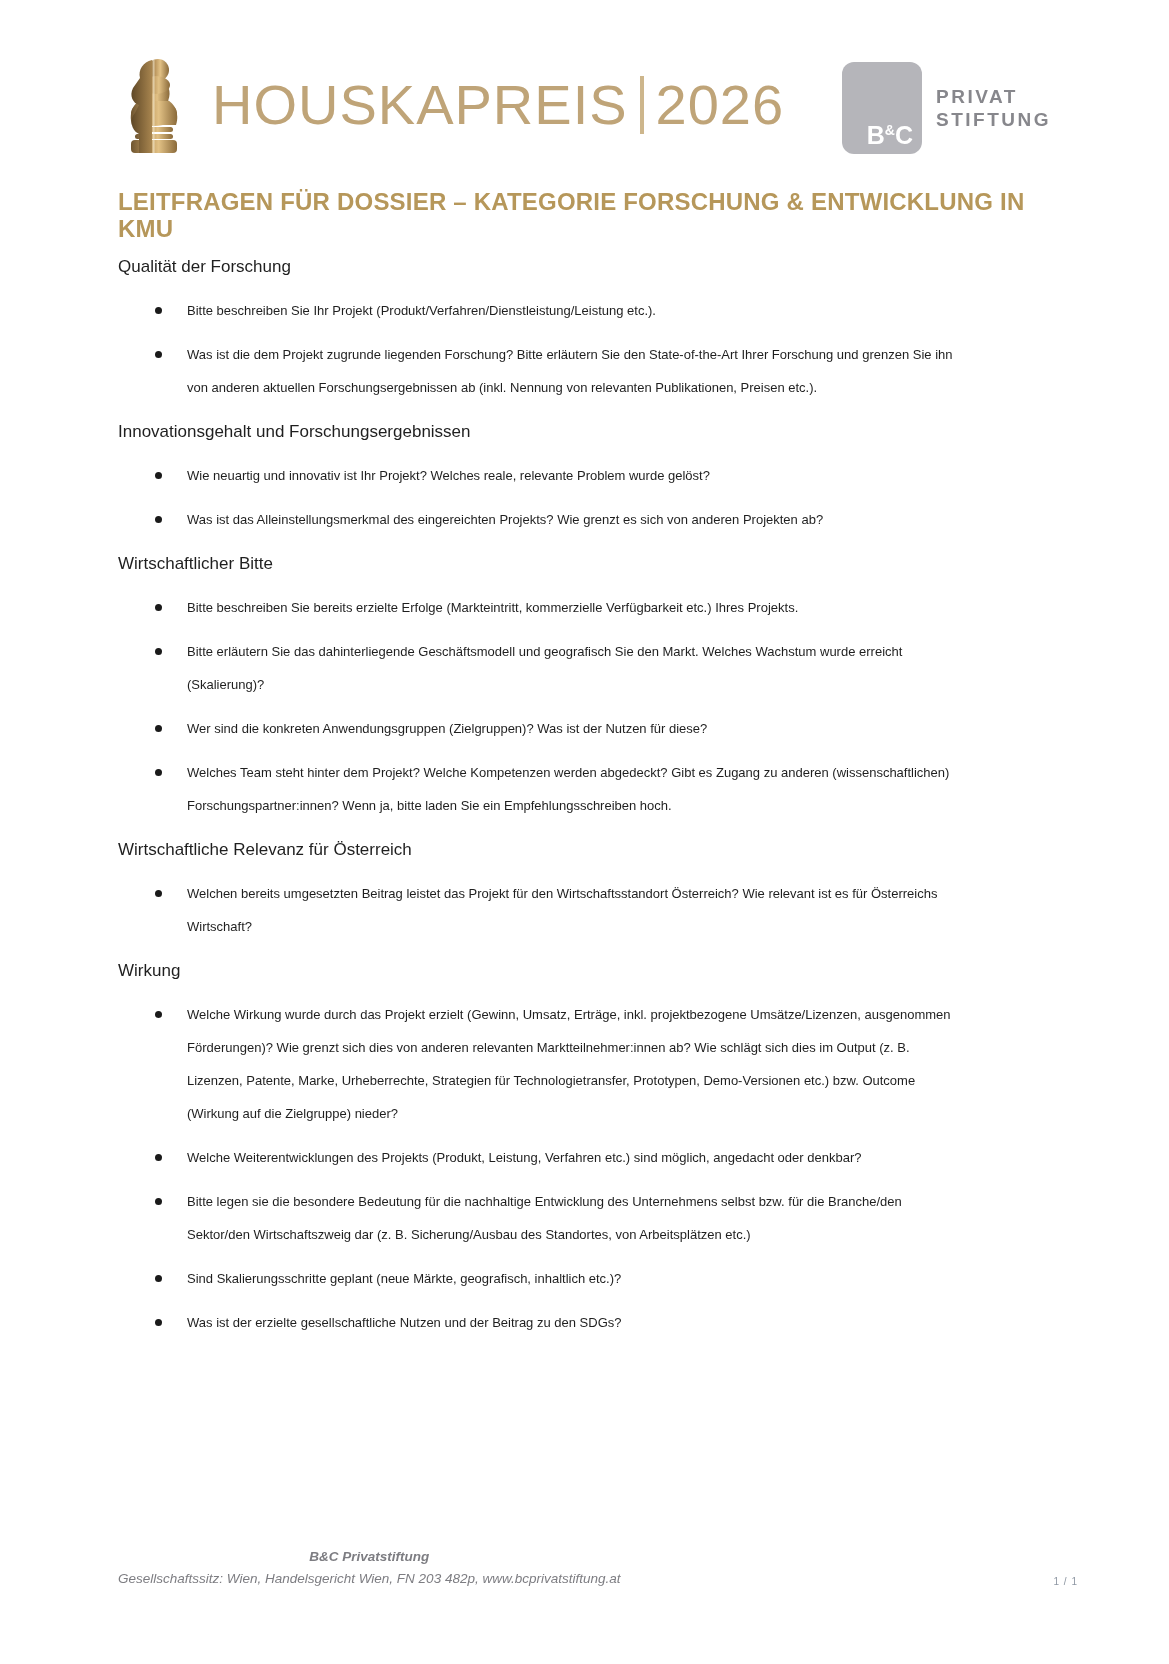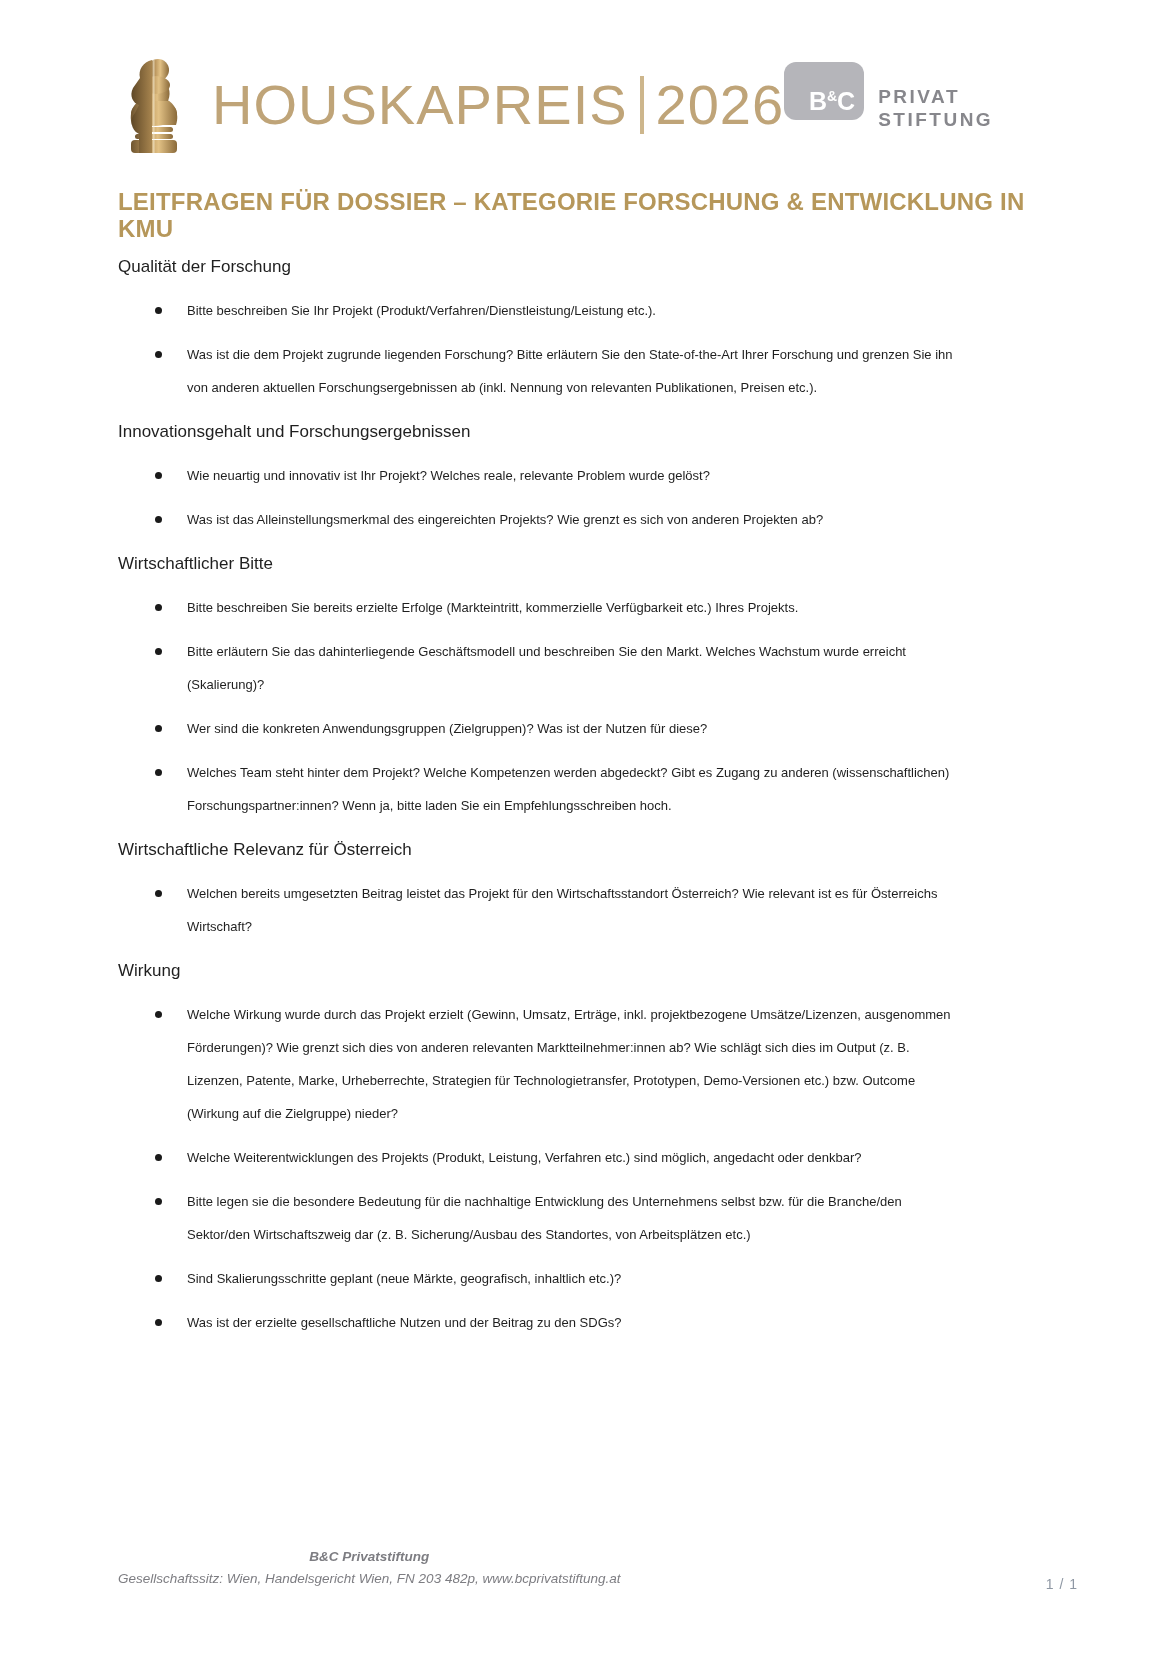--- a/index.html
+++ b/index.html
@@ -16,38 +16,38 @@
   body{font-family:"Liberation Sans", sans-serif;color:var(--text);}
   .page{
     position:relative;
     width:1169px;height:1664px;
     background:#ffffff;
     overflow:hidden;
     padding:55px 118px 0 118px;
   }
   
   .header{
-    display:flex;align-items:flex-start;
+    display:flex;justify-content:space-between;align-items:flex-start;
     height:100px;
   }
   .brand{display:flex;align-items:center;gap:22px;height:100px;}
   .trophy{width:72px;height:100px;flex:0 0 72px;}
   .wordmark{
     display:flex;align-items:center;gap:10px;
     color:var(--header-gold);
     font-size:56px;letter-spacing:1px;line-height:1;
     white-space:nowrap;
   }
   .wordmark .bar{
     display:inline-block;width:4px;height:58px;
     background:#cdb68c;margin:0 2px;
   }
   .bc-block{display:flex;gap:14px;margin-top:7px;}
   .bc-logo{
-    width:80px;height:58px;border-radius:12px;
+    width:80px;height:92px;border-radius:12px;
     background:var(--logo-gray);
     position:relative;
   }
   .bc-logo .bc-text{
     position:absolute;right:9px;bottom:6px;
     color:#ffffff;font-weight:bold;font-size:25px;line-height:1;
     letter-spacing:0;
   }
   .bc-logo .amp{font-size:14px;vertical-align:9px;letter-spacing:0;}
   .bc-label{
@@ -91,21 +91,21 @@
   .footer{
     position:absolute;left:118px;top:1546px;
     color:var(--footer-gray);
     font-style:italic;
     font-size:13.5px;line-height:22px;text-align:center;
   }
   .footer .company{font-weight:bold;}
   .page-num{
     position:absolute;right:91px;top:1576px;
     color:var(--pagenum-gray);
-    font-size:14px;font-style:normal;
+    font-size:10px;font-style:normal;
     letter-spacing:1px;
   }
 </style>
 </head>
 <body>
 
 <div class="page">
 
   <div class="header">
     <div class="brand">
@@ -186,21 +186,21 @@
     </div>
 
     <div class="section">
       <div class="section-title">Wirtschaftlicher Bitte</div>
       <div class="bullet">
         <span class="dot"></span>
         <p class="btext">Bitte beschreiben Sie bereits erzielte Erfolge (Markteintritt, kommerzielle Verfügbarkeit etc.) Ihres Projekts.</p>
       </div>
       <div class="bullet">
         <span class="dot"></span>
-        <p class="btext">Bitte erläutern Sie das dahinterliegende Geschäftsmodell und beschreiben Sie den Markt. Welches Wachstum wurde erreicht (Skalierung)?</p>
+        <p class="btext">Bitte erläutern Sie das dahinterliegende Geschäftsmodell und geografisch Sie den Markt. Welches Wachstum wurde erreicht (Skalierung)?</p>
       </div>
       <div class="bullet">
         <span class="dot"></span>
         <p class="btext">Wer sind die konkreten Anwendungsgruppen (Zielgruppen)? Was ist der Nutzen für diese?</p>
       </div>
       <div class="bullet">
         <span class="dot"></span>
         <p class="btext">Welches Team steht hinter dem Projekt? Welche Kompetenzen werden abgedeckt? Gibt es Zugang zu anderen (wissenschaftlichen) Forschungspartner:innen? Wenn ja, bitte laden Sie ein Empfehlungsschreiben hoch.</p>
       </div>
     </div>

